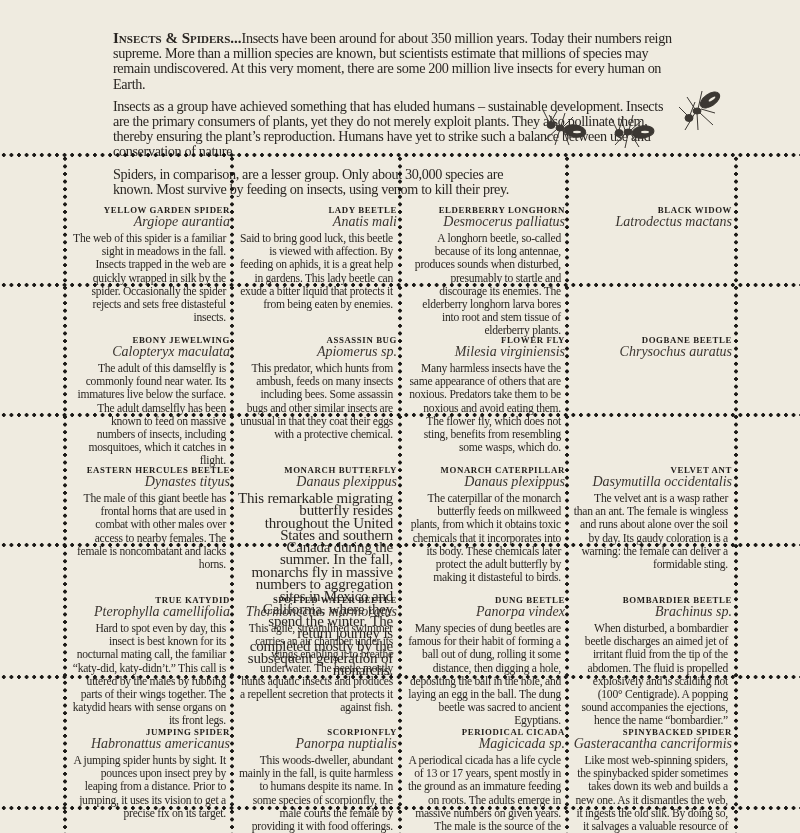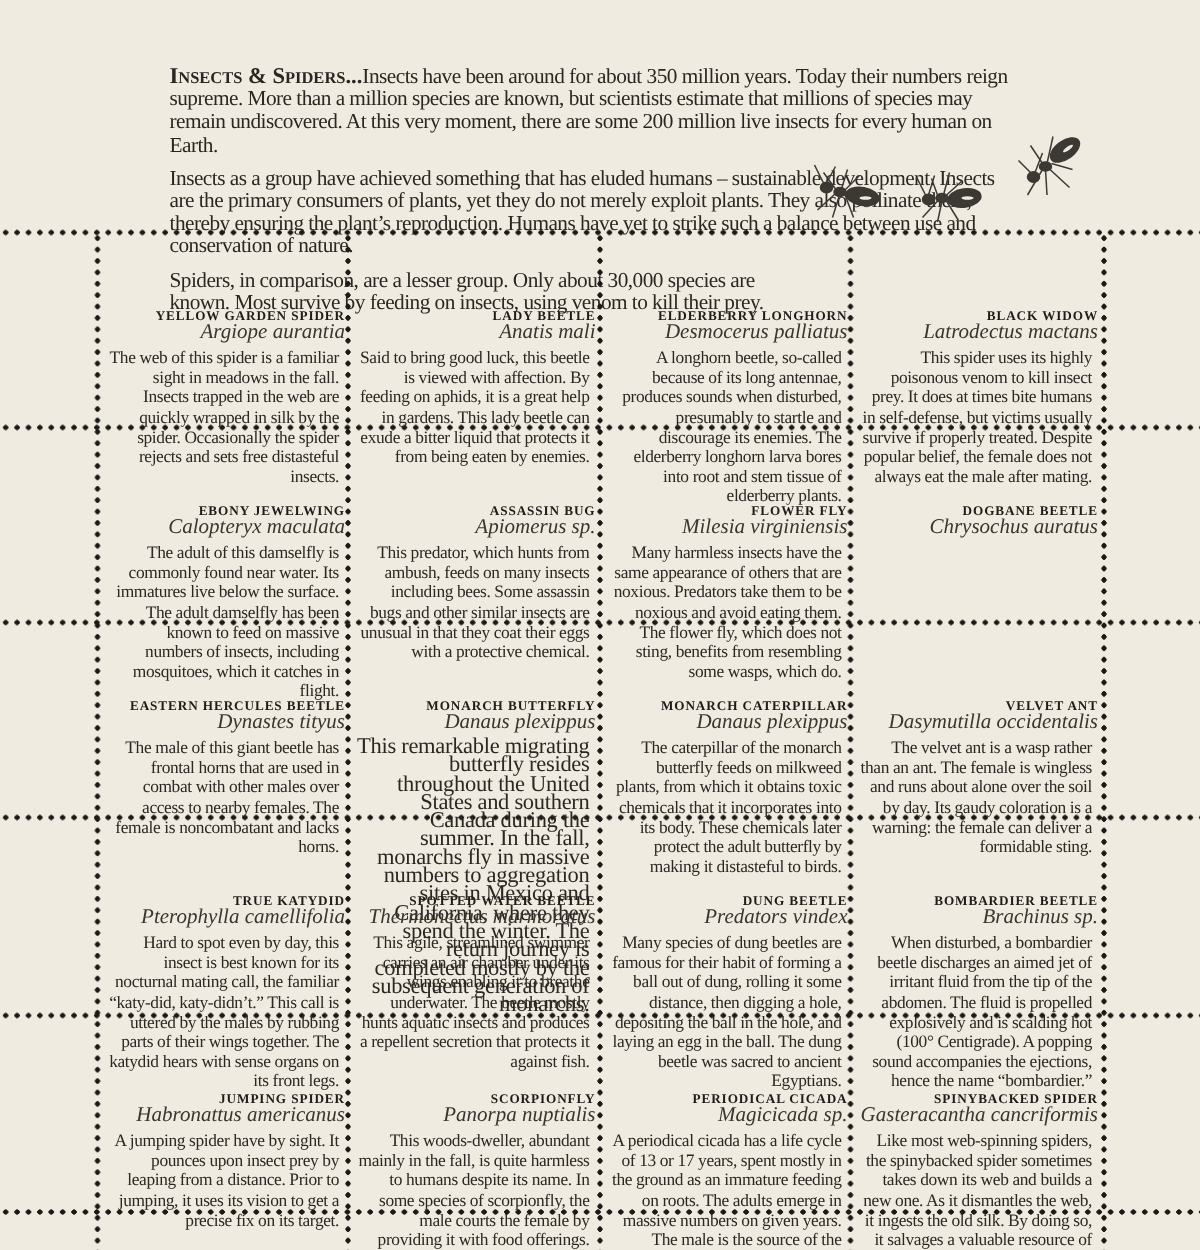--- a/index.html
+++ b/index.html
@@ -16,21 +16,20 @@
       overflow: hidden;
     }
     .intro {
       position: absolute;
       left: 113px;
       top: 31px;
       width: 560px;
       font-size: 14.2px;
       line-height: 15.2px;
       letter-spacing: -0.35px;
-      margin-top: 13px;
     }
     .intro p {
       margin: 0 0 7px 0;
     }
     .intro .lead {
       font-weight: bold;
       font-variant: small-caps;
       letter-spacing: 0;
       font-size: 15px;
     }
@@ -170,21 +169,20 @@
   <div class="desc">Said to bring good luck, this beetle is viewed with affection. By feeding on aphids, it is a great help in gardens. This lady beetle can exude a bitter liquid that protects it from being eaten by enemies.</div>
 </div>
 <div class="card" style="left:402px; top:157px">
   <div class="name">ELDERBERRY LONGHORN</div>
   <div class="sci">Desmocerus palliatus</div>
   <div class="desc">A longhorn beetle, so-called because of its long antennae, produces sounds when disturbed, presumably to startle and discourage its enemies. The elderberry longhorn larva bores into root and stem tissue of elderberry plants.</div>
 </div>
 <div class="card" style="left:569px; top:157px">
   <div class="name">BLACK WIDOW</div>
   <div class="sci">Latrodectus mactans</div>
-  <div class="desc">This spider uses its highly poisonous venom to kill insect prey. It does at times bite humans in self-defense, but victims usually survive if properly treated. Despite popular belief, the female does not always eat the male after mating.</div>
 </div>
 
 <div class="card" style="left:67px; top:287px">
   <div class="name">EBONY JEWELWING</div>
   <div class="sci">Calopteryx maculata</div>
   <div class="desc">The adult of this damselfly is commonly found near water. Its immatures live below the surface. The adult damselfly has been known to feed on massive numbers of insects, including mosquitoes, which it catches in flight.</div>
 </div>
 <div class="card" style="left:234px; top:287px">
   <div class="name">ASSASSIN BUG</div>
   <div class="sci">Apiomerus sp.</div>
@@ -226,33 +224,33 @@
   <div class="sci">Pterophylla camellifolia</div>
   <div class="desc">Hard to spot even by day, this insect is best known for its nocturnal mating call, the familiar “katy-did, katy-didn’t.” This call is uttered by the males by rubbing parts of their wings together. The katydid hears with sense organs on its front legs.</div>
 </div>
 <div class="card" style="left:234px; top:547px">
   <div class="name">SPOTTED WATER BEETLE</div>
   <div class="sci">Thermonectus marmoratus</div>
   <div class="desc">This agile, streamlined swimmer carries an air chamber under its wings enabling it to breathe underwater. The beetle mostly hunts aquatic insects and produces a repellent secretion that protects it against fish.</div>
 </div>
 <div class="card" style="left:402px; top:547px">
   <div class="name">DUNG BEETLE</div>
-  <div class="sci">Predators vindex</div>
+  <div class="sci">Panorpa vindex</div>
   <div class="desc">Many species of dung beetles are famous for their habit of forming a ball out of dung, rolling it some distance, then digging a hole, depositing the ball in the hole, and laying an egg in the ball. The dung beetle was sacred to ancient Egyptians.</div>
 </div>
 <div class="card" style="left:569px; top:547px">
   <div class="name">BOMBARDIER BEETLE</div>
   <div class="sci">Brachinus sp.</div>
   <div class="desc">When disturbed, a bombardier beetle discharges an aimed jet of irritant fluid from the tip of the abdomen. The fluid is propelled explosively and is scalding hot (100° Centigrade). A popping sound accompanies the ejections, hence the name “bombardier.”</div>
 </div>
 
 <div class="card" style="left:67px; top:679px">
   <div class="name">JUMPING SPIDER</div>
   <div class="sci">Habronattus americanus</div>
-  <div class="desc">A jumping spider have by sight. It pounces upon insect prey by leaping from a distance. Prior to jumping, it uses its vision to get a precise fix on its target.</div>
+  <div class="desc">A jumping spider hunts by sight. It pounces upon insect prey by leaping from a distance. Prior to jumping, it uses its vision to get a precise fix on its target.</div>
 </div>
 <div class="card" style="left:234px; top:679px">
   <div class="name">SCORPIONFLY</div>
   <div class="sci">Panorpa nuptialis</div>
   <div class="desc">This woods-dweller, abundant mainly in the fall, is quite harmless to humans despite its name. In some species of scorpionfly, the male courts the female by providing it with food offerings.</div>
 </div>
 <div class="card" style="left:402px; top:679px">
   <div class="name">PERIODICAL CICADA</div>
   <div class="sci">Magicicada sp.</div>
   <div class="desc">A periodical cicada has a life cycle of 13 or 17 years, spent mostly in the ground as an immature feeding on roots. The adults emerge in massive numbers on given years. The male is the source of the familiar cicada song.</div>

